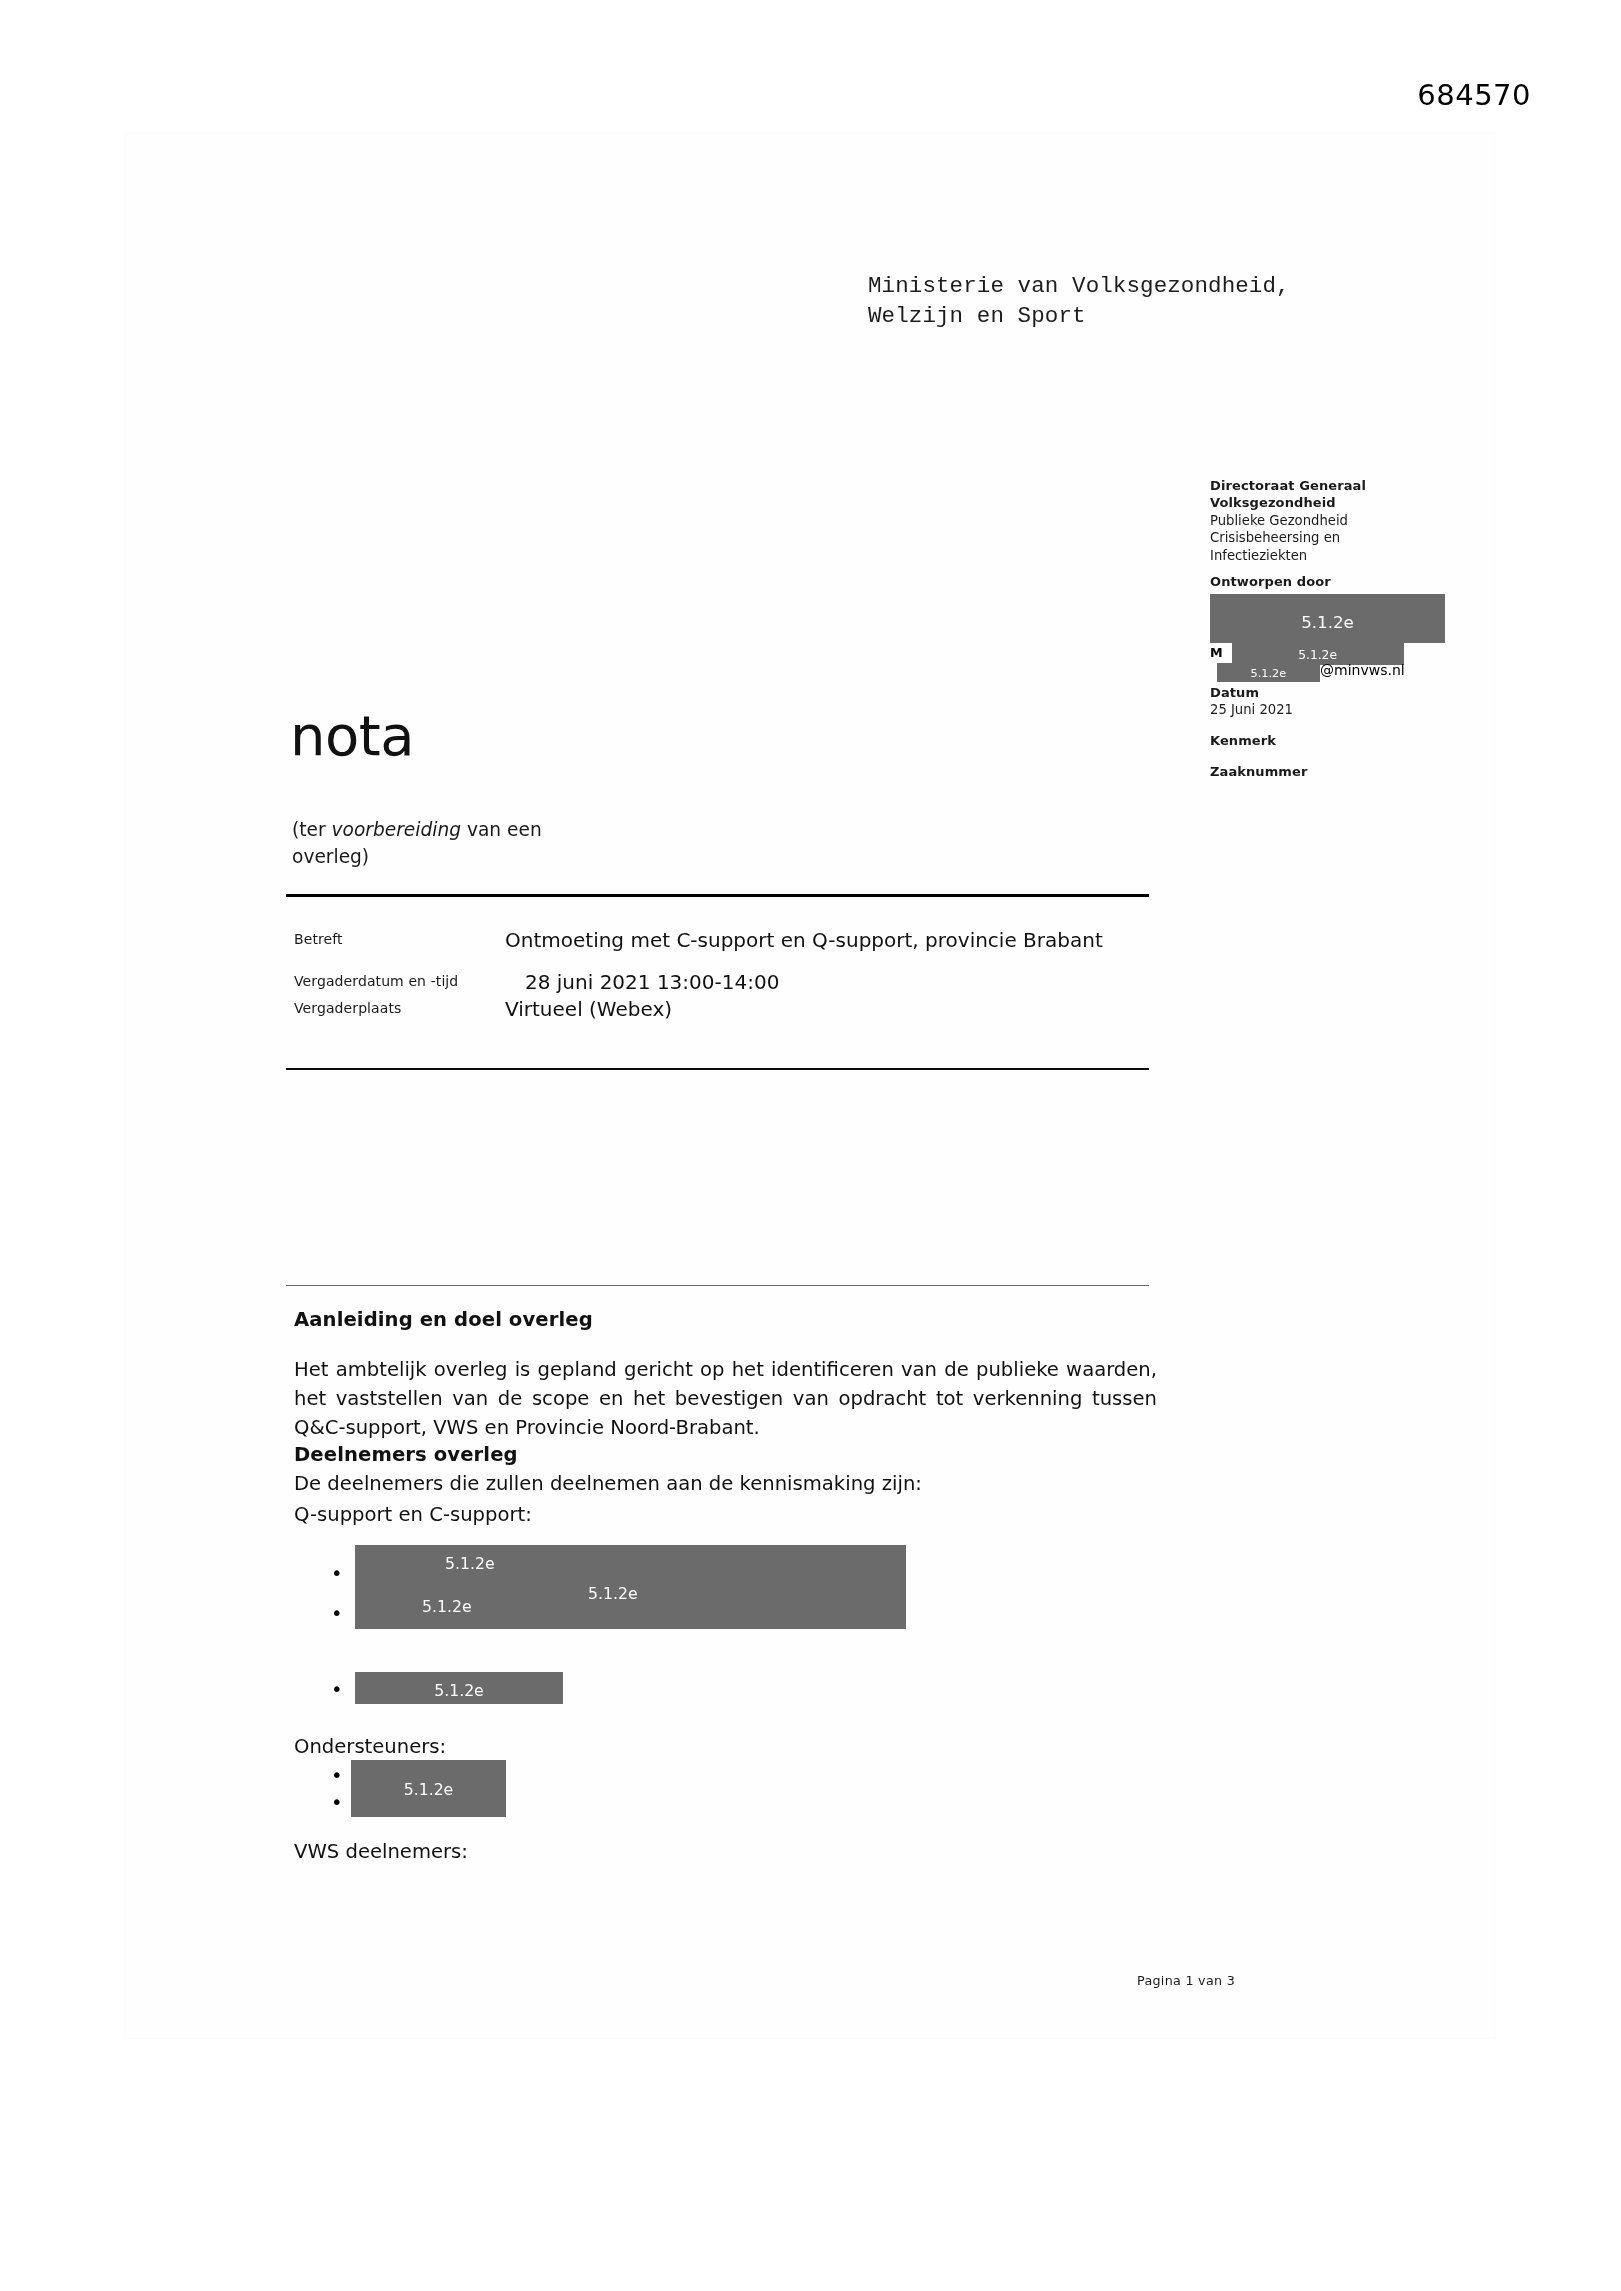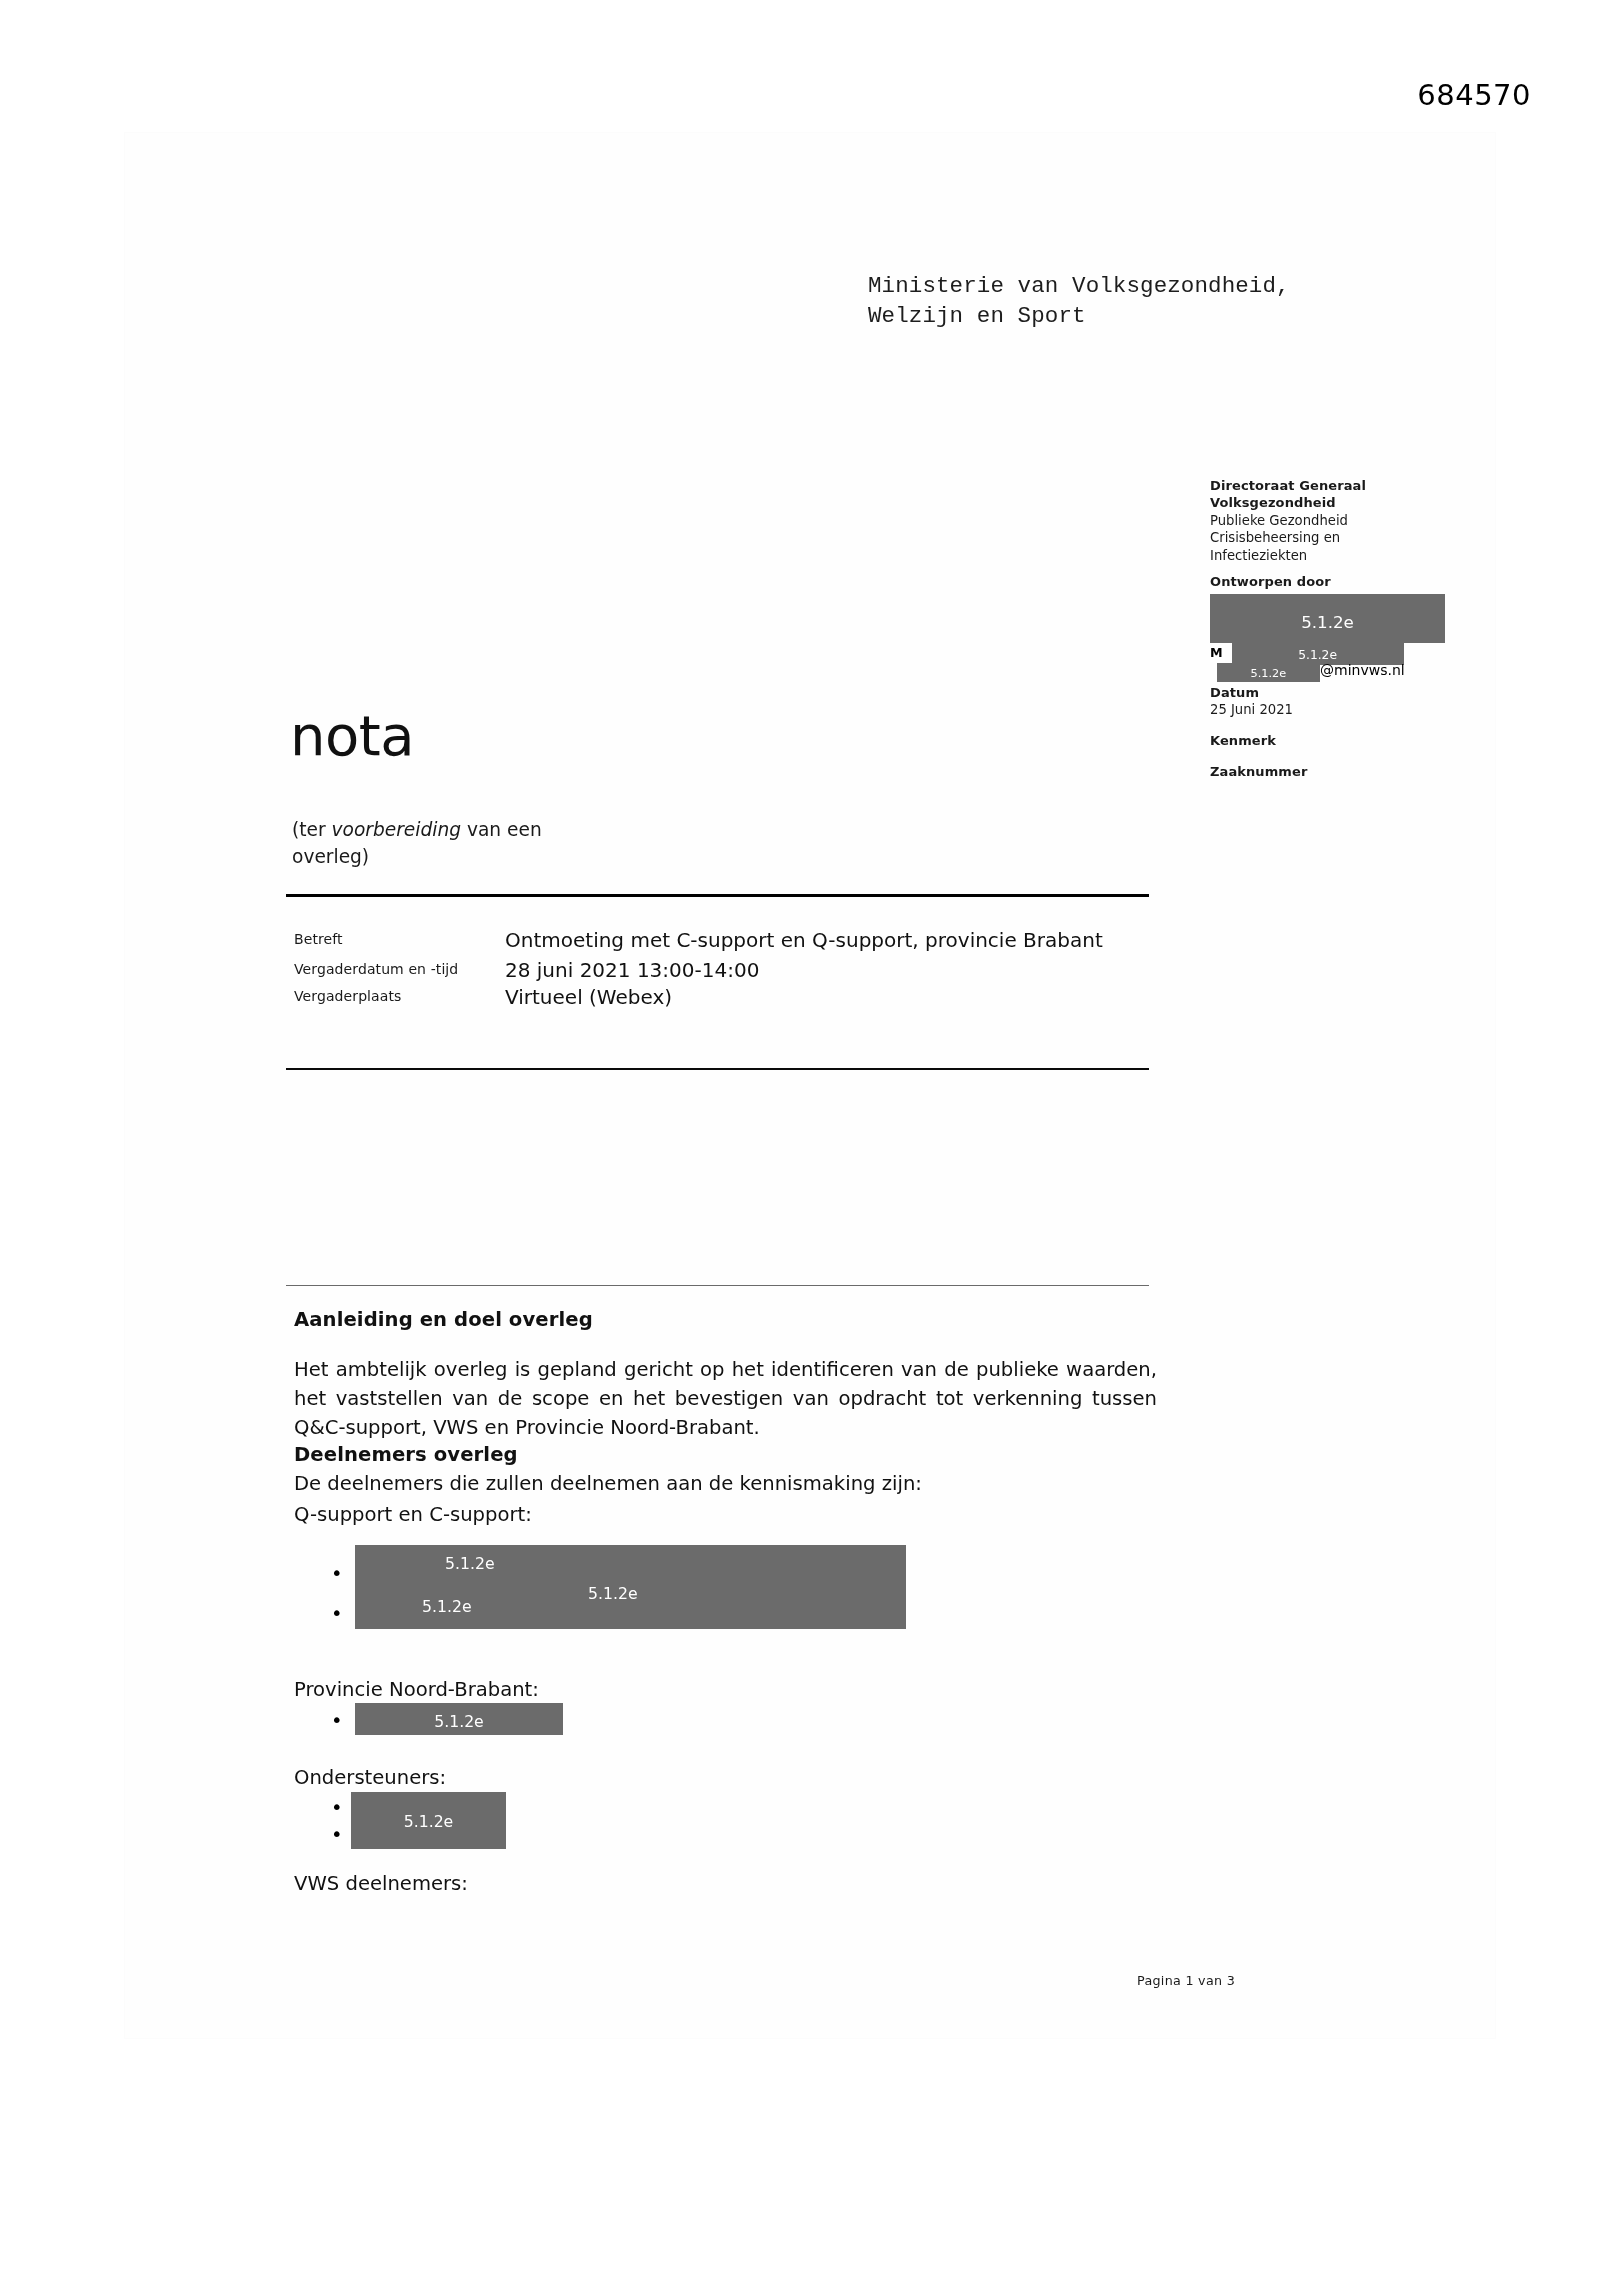--- a/index.html
+++ b/index.html
@@ -196,21 +196,21 @@
     color: #1a1a1a;
     padding-top: 3.9px;
     letter-spacing: 0.1px;
   }
   .bt-value {
     font-size: 20px;
     color: #111;
     line-height: 1.36;
     max-width: 627px;
   }
-  .bt-row-2 { margin-top: 3px; }
+  .bt-row-2 { margin-top: 15px; gap: 20px; }
 
   
   .body-block {
     position: absolute;
     left: 294px;
     top: 1308px;
     width: 863px;
   }
   h3.sec-head {
     font-size: 19.6px;
@@ -387,21 +387,20 @@
       <li class="b1"></li>
       <li class="b2"></li>
     </ul>
     <div class="big-redact">
       <span class="lbl lbl-1">5.1.2e</span>
       <span class="lbl lbl-2">5.1.2e</span>
       <span class="lbl lbl-3">5.1.2e</span>
     </div>
   </div>
 
-  <p class="plain lbl-head">Provincie Noord-Brabant:</p>
   <div class="group grp-b">
     <ul class="bullets">
       <li class="b1"></li>
     </ul>
     <div class="big-redact">
       <span class="lbl lbl-1">5.1.2e</span>
     </div>
   </div>
 
   <p class="plain lbl-head">Ondersteuners:</p>

